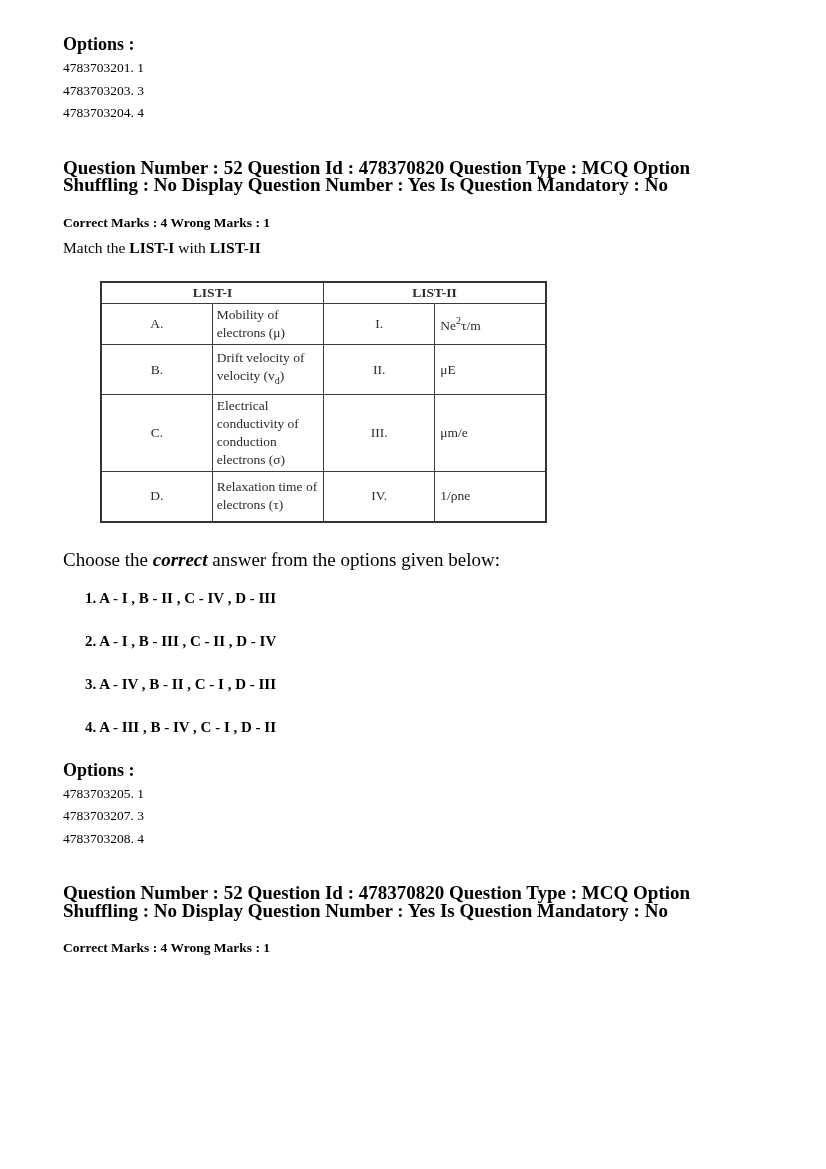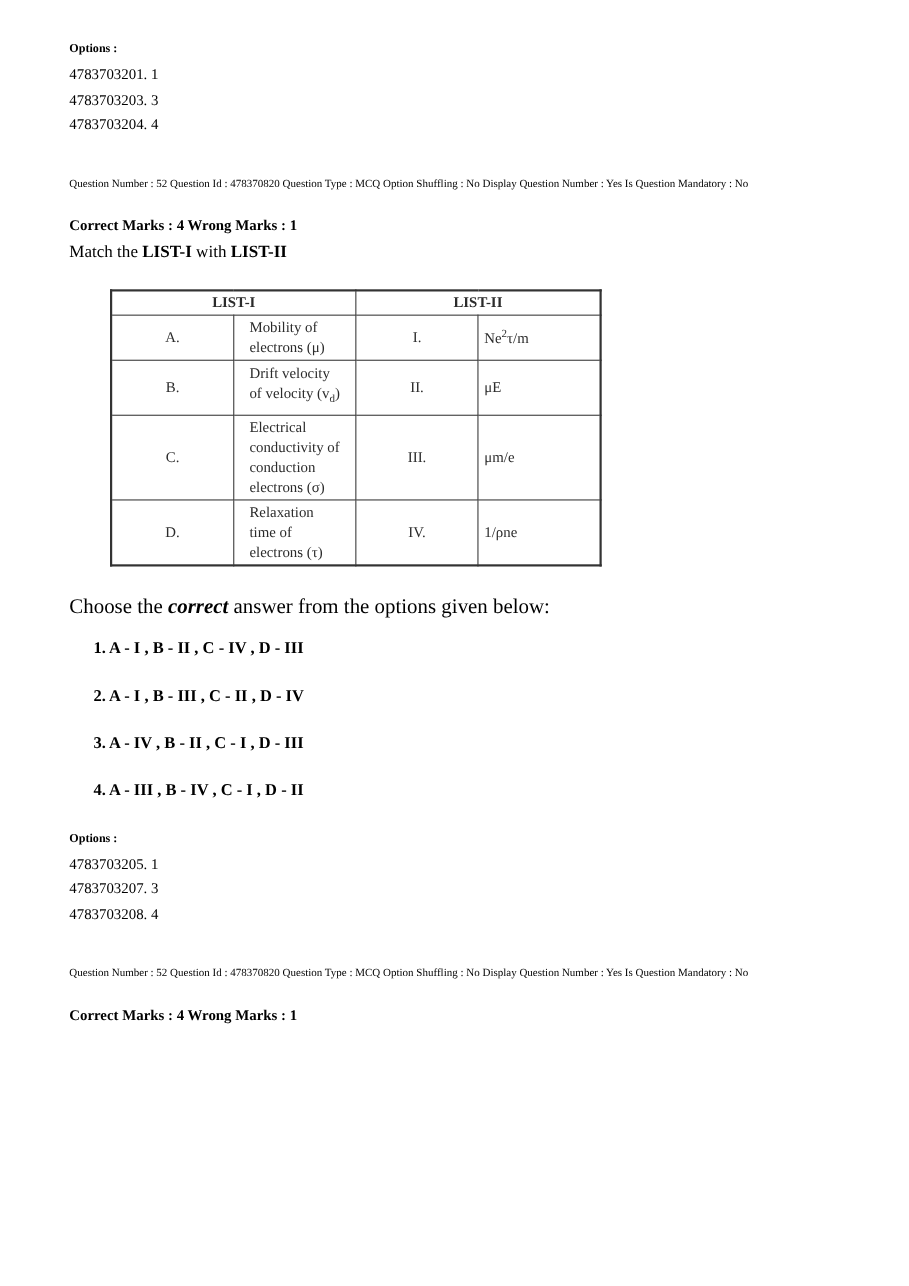--- a/index.html
+++ b/index.html
@@ -9,34 +9,34 @@
     height: 1169px;
     font-family: "Liberation Serif", serif;
     color: #000000;
     position: relative;
     overflow: hidden;
   }
   .page { padding: 34px 60px 0 63px; }
 
   .options-label {
     font-weight: bold;
-    font-size: 11px;
+    font-size: 18px;
     line-height: 20px;
     margin-bottom: 3px;
   }
   .opt-id {
     font-size: 13.5px;
     line-height: 22.5px;
     font-family: "Liberation Serif", serif;
   }
 
   .meta-block { margin-top: 34px; width: 700px; }
   .meta-line {
-    font-weight: normal;
-    font-size: 10px;
+    font-weight: bold;
+    font-size: 19px;
     line-height: 17.5px;
   }
   .marks-line {
     font-weight: bold;
     font-size: 13.5px;
     line-height: 17px;
     margin-top: 20px;
   }
 
   .prompt {
@@ -60,21 +60,21 @@
     vertical-align: middle;
   }
   .match-table th {
     font-weight: bold;
     text-align: center;
     height: 22px;
   }
   .row-a { height: 31px; }
   .row-tall { height: 50px; }
   .c-letter { width: 26px; text-align: center; }
-  .c-desc   { width: 196px; text-align: left; padding: 2px 14px; line-height: 18px; }
+  .c-desc   { width: 196px; text-align: left; padding: 2px 4px; line-height: 18px; }
   .c-num    { width: 34px; text-align: center; }
   .c-val    { width: 191px; text-align: left; padding: 2px 5px; }
   .c-val sup { font-size: 10px; }
   .c-desc sub { font-size: 10px; }
 
   .choose {
     font-size: 19px;
     line-height: 22px;
     margin-top: 26px;
   }

